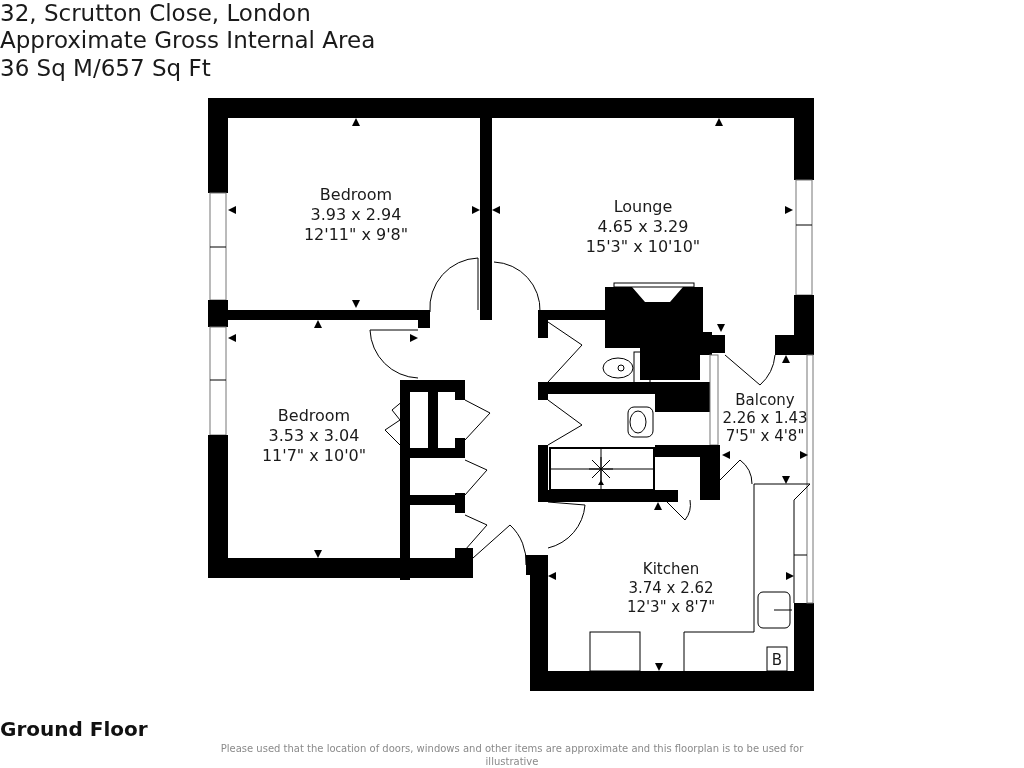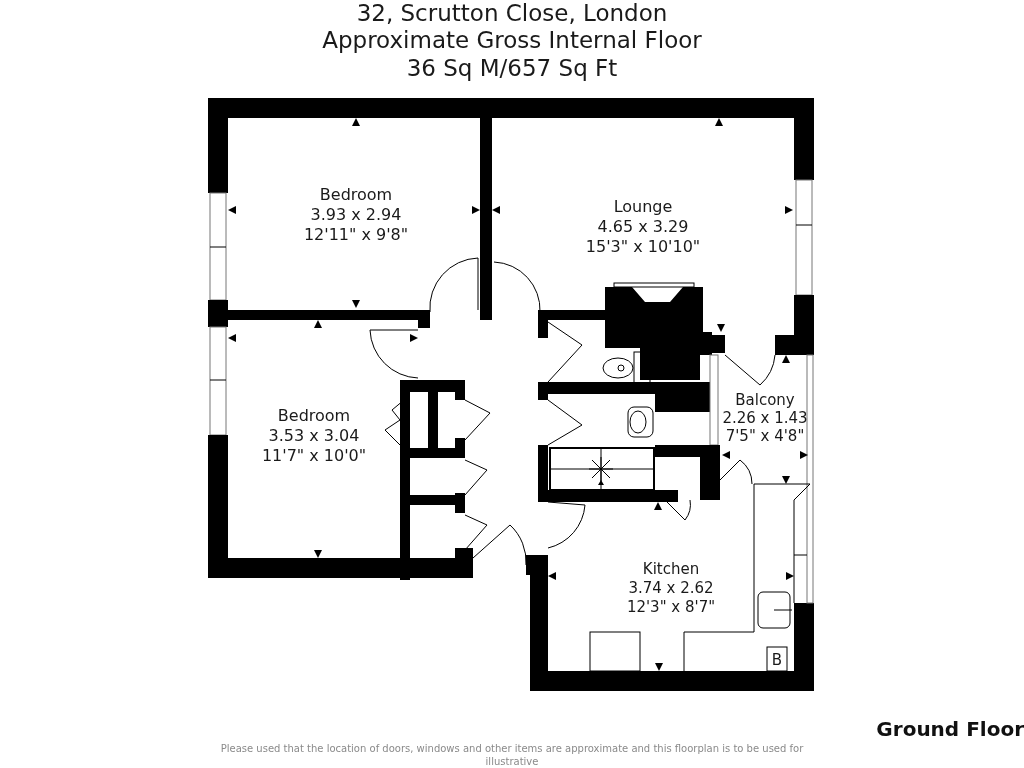--- a/index.html
+++ b/index.html
@@ -1,33 +1,33 @@
 <!DOCTYPE html>
 <html><head>
 <meta charset="utf-8">
 <style>
   html,body{margin:0;padding:0;background:#fff;}
   body{width:1024px;height:768px;position:relative;overflow:hidden;font-family:"DejaVu Sans","Liberation Sans",sans-serif;color:#111;}
-  .title{position:absolute;left:0;width:1024px;text-align:center;font-size:23px;line-height:26px;color:#1a1a1a;}
+  .title{position:absolute;left:0;width:1024px;text-align:left;font-size:23px;line-height:26px;color:#1a1a1a;}
   .t1{top:0px}.t2{top:27px}.t3{top:55px}
   svg{position:absolute;left:0;top:0;}
   .lbl{font-family:"DejaVu Sans","Liberation Sans",sans-serif;font-size:16px;fill:#1a1a1a;text-anchor:middle;}
   .lblsm{font-family:"DejaVu Sans","Liberation Sans",sans-serif;font-size:15px;fill:#1a1a1a;text-anchor:middle;}
-  .floor{position:absolute;top:717px;left:0;width:1024px;text-align:right;font-size:20px;font-weight:bold;color:#111;font-family:"DejaVu Sans","Liberation Sans",sans-serif;}
+  .floor{position:absolute;top:717px;left:0;width:1024px;text-align:left;font-size:20px;font-weight:bold;color:#111;font-family:"DejaVu Sans","Liberation Sans",sans-serif;}
   .disc{position:absolute;top:742px;left:200px;width:624px;text-align:center;font-size:10px;line-height:13px;color:#8a8a8a;font-family:"DejaVu Sans","Liberation Sans",sans-serif;}
   .w{fill:#000;}
   .ln{stroke:#000;stroke-width:1;fill:none;}
   .ln2{stroke:#000;stroke-width:2;fill:none;}
   .win{stroke:#777;stroke-width:1;fill:#fff;}
 </style>
 </head>
 <body>
 
 <div class="title t1">32, Scrutton Close, London</div>
-<div class="title t2">Approximate Gross Internal Floor</div>
+<div class="title t2">Approximate Gross Internal Area</div>
 <div class="title t3">36 Sq M/657 Sq Ft</div>
 
 <svg width="1024" height="768" viewBox="0 0 1024 768">
 
   <rect class="w" x="208" y="98" width="606" height="20"></rect>
 
   <rect class="w" x="208" y="98" width="20" height="95"></rect>
 
   <rect class="win" x="210" y="193" width="16" height="107"></rect>
   <line class="ln" x1="210" y1="247" x2="226" y2="247"></line>

